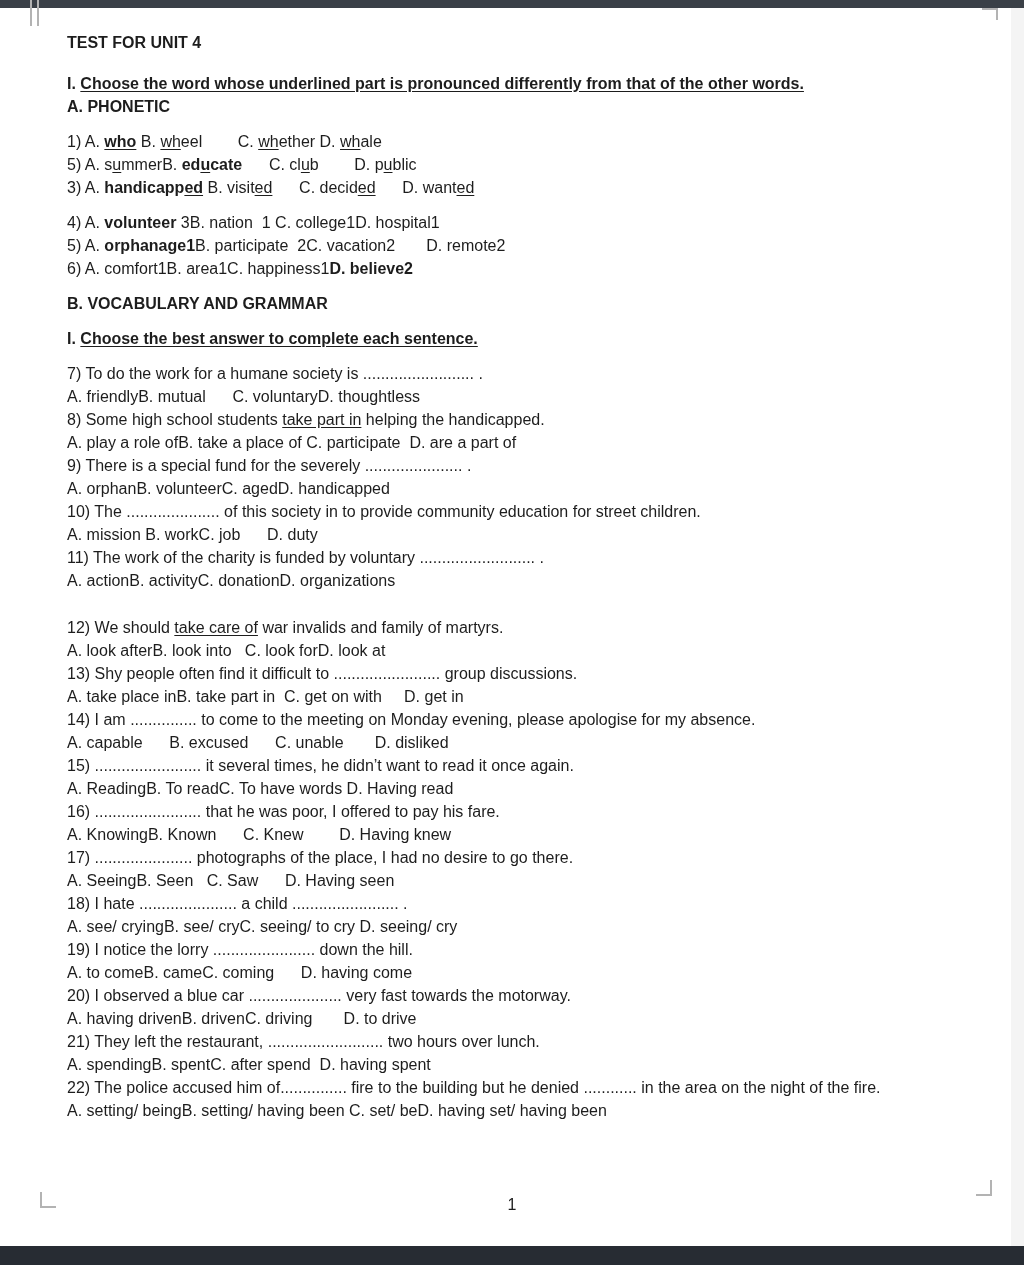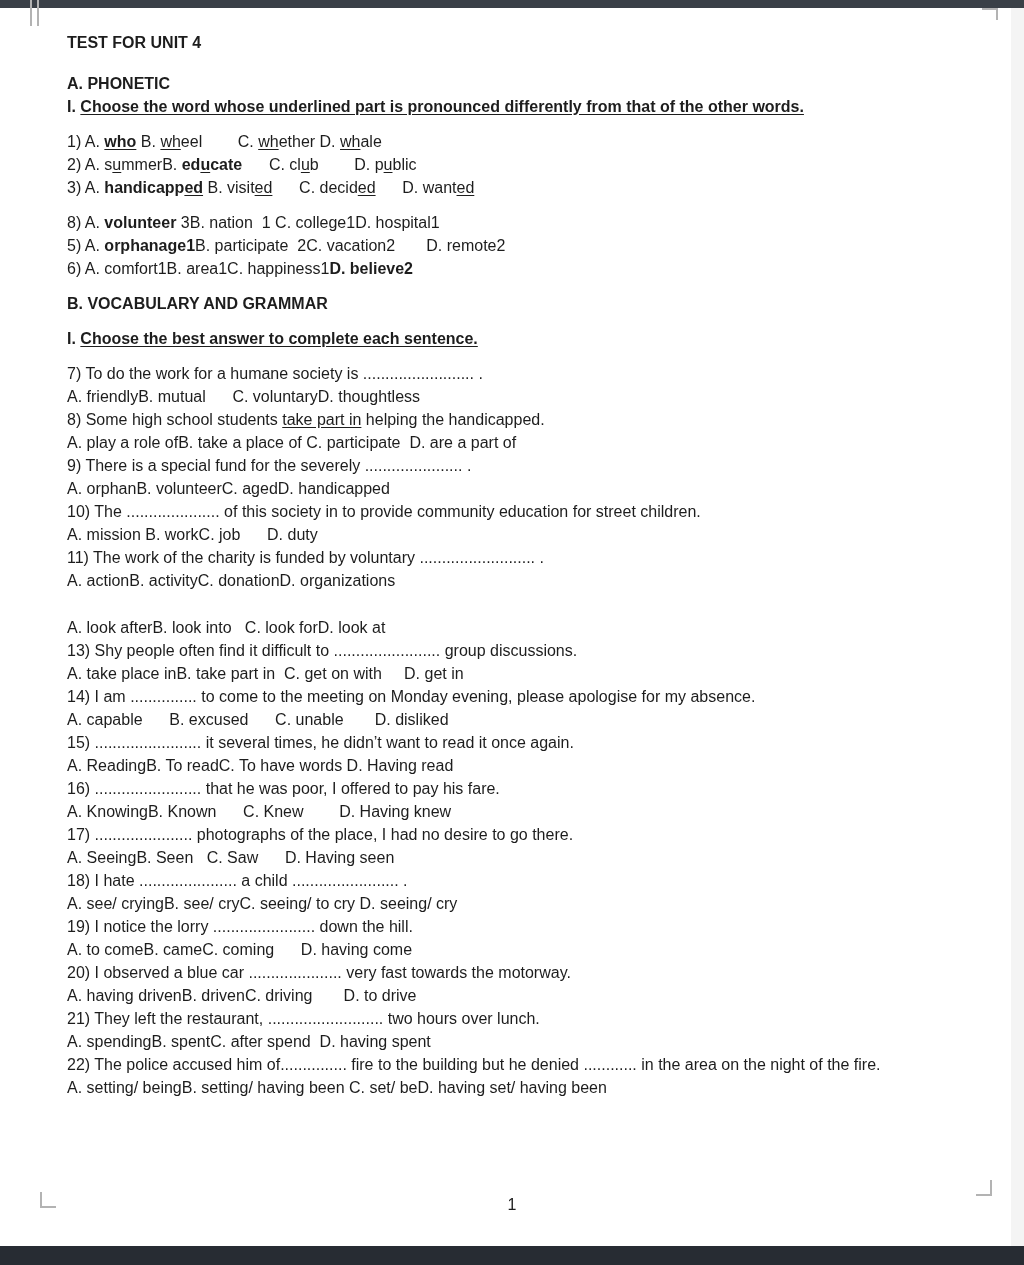--- a/index.html
+++ b/index.html
@@ -46,46 +46,47 @@
   <div class="edge-right"></div>
 
   <div class="corner cm-tl"></div>
   <div class="corner cm-tr"></div>
   <div class="corner cm-bl"></div>
   <div class="corner cm-br"></div>
 
   <div class="content">
       <div class="ln"><span class="b">TEST FOR UNIT 4</span></div>
       <div class="sp18"></div>
+      <div class="ln"><span class="b">I. </span><span class="b u">Choose the word whose underlined part is pronounced differently from that of the other words.</span></div>
       <div class="ln"><span class="b">A. PHONETIC</span></div>
-      <div class="ln"><span class="b">I. </span><span class="b u">Choose the word whose underlined part is pronounced differently from that of the other words.</span></div>
       <div class="sp12"></div>
       <div class="ln"><span>1) A. </span><span class="b u">who</span><span> B. </span><span class="u">wh</span><span>eel        C. </span><span class="u">wh</span><span>ether D. </span><span class="u">wh</span><span>ale</span></div>
-      <div class="ln"><span>2) A. s</span><span class="u">u</span><span>mmer</span><span>B. </span><span class="b">ed</span><span class="b u">u</span><span class="b">cate</span><span>      C. cl</span><span class="u">u</span><span>b        D. p</span><span class="u">u</span><span>blic</span></div>
+      <div class="ln"><span>5) A. s</span><span class="u">u</span><span>mmer</span><span>B. </span><span class="b">ed</span><span class="b u">u</span><span class="b">cate</span><span>      C. cl</span><span class="u">u</span><span>b        D. p</span><span class="u">u</span><span>blic</span></div>
       <div class="ln"><span>3) A. </span><span class="b">handicapp</span><span class="b u">ed</span><span> B. visit</span><span class="u">ed</span><span>      C. decid</span><span class="u">ed</span><span>      D. want</span><span class="u">ed</span></div>
       <div class="sp12"></div>
-      <div class="ln"><span>8) A. </span><span class="b">volunteer</span><span> 3B. nation  1 C. college1D. hospital1</span></div>
+      <div class="ln"><span>4) A. </span><span class="b">volunteer</span><span> 3B. nation  1 C. college1D. hospital1</span></div>
       <div class="ln"><span>5) A. </span><span class="b">orphanage1</span><span>B. participate  2C. vacation2       D. remote2</span></div>
       <div class="ln"><span>6) A. comfort1B. area1C. happiness1</span><span class="b">D. believe2</span></div>
       <div class="sp12"></div>
       <div class="ln"><span class="b">B. VOCABULARY AND GRAMMAR</span></div>
       <div class="sp12"></div>
       <div class="ln"><span class="b">I. </span><span class="b u">Choose the best answer to complete each sentence.</span></div>
       <div class="sp12"></div>
       <div class="ln"><span>7) To do the work for a humane society is ......................... .</span></div>
       <div class="ln"><span>A. friendlyB. mutual      C. voluntaryD. thoughtless</span></div>
       <div class="ln"><span>8) Some high school students </span><span class="u">take part in</span><span> helping the handicapped.</span></div>
       <div class="ln"><span>A. play a role ofB. take a place of C. participate  D. are a part of</span></div>
       <div class="ln"><span>9) There is a special fund for the severely ...................... .</span></div>
       <div class="ln"><span>A. orphanB. volunteerC. agedD. handicapped</span></div>
       <div class="ln"><span>10) The ..................... of this society in to provide community education for street children.</span></div>
       <div class="ln"><span>A. mission B. workC. job      D. duty</span></div>
       <div class="ln"><span>11) The work of the charity is funded by voluntary .......................... .</span></div>
       <div class="ln"><span>A. actionB. activityC. donationD. organizations</span></div>
       <div class="sp24"></div>
+      <div class="ln"><span>12) We should </span><span class="u">take care of</span><span> war invalids and family of martyrs.</span></div>
       <div class="ln"><span>A. look afterB. look into   C. look forD. look at</span></div>
       <div class="ln"><span>13) Shy people often find it difficult to ........................ group discussions.</span></div>
       <div class="ln"><span>A. take place inB. take part in  C. get on with     D. get in</span></div>
       <div class="ln"><span>14) I am ............... to come to the meeting on Monday evening, please apologise for my absence.</span></div>
       <div class="ln"><span>A. capable      B. excused      C. unable       D. disliked</span></div>
       <div class="ln"><span>15) ........................ it several times, he didn’t want to read it once again.</span></div>
       <div class="ln"><span>A. ReadingB. To readC. To have words D. Having read</span></div>
       <div class="ln"><span>16) ........................ that he was poor, I offered to pay his fare.</span></div>
       <div class="ln"><span>A. KnowingB. Known      C. Knew        D. Having knew</span></div>
       <div class="ln"><span>17) ...................... photographs of the place, I had no desire to go there.</span></div>

